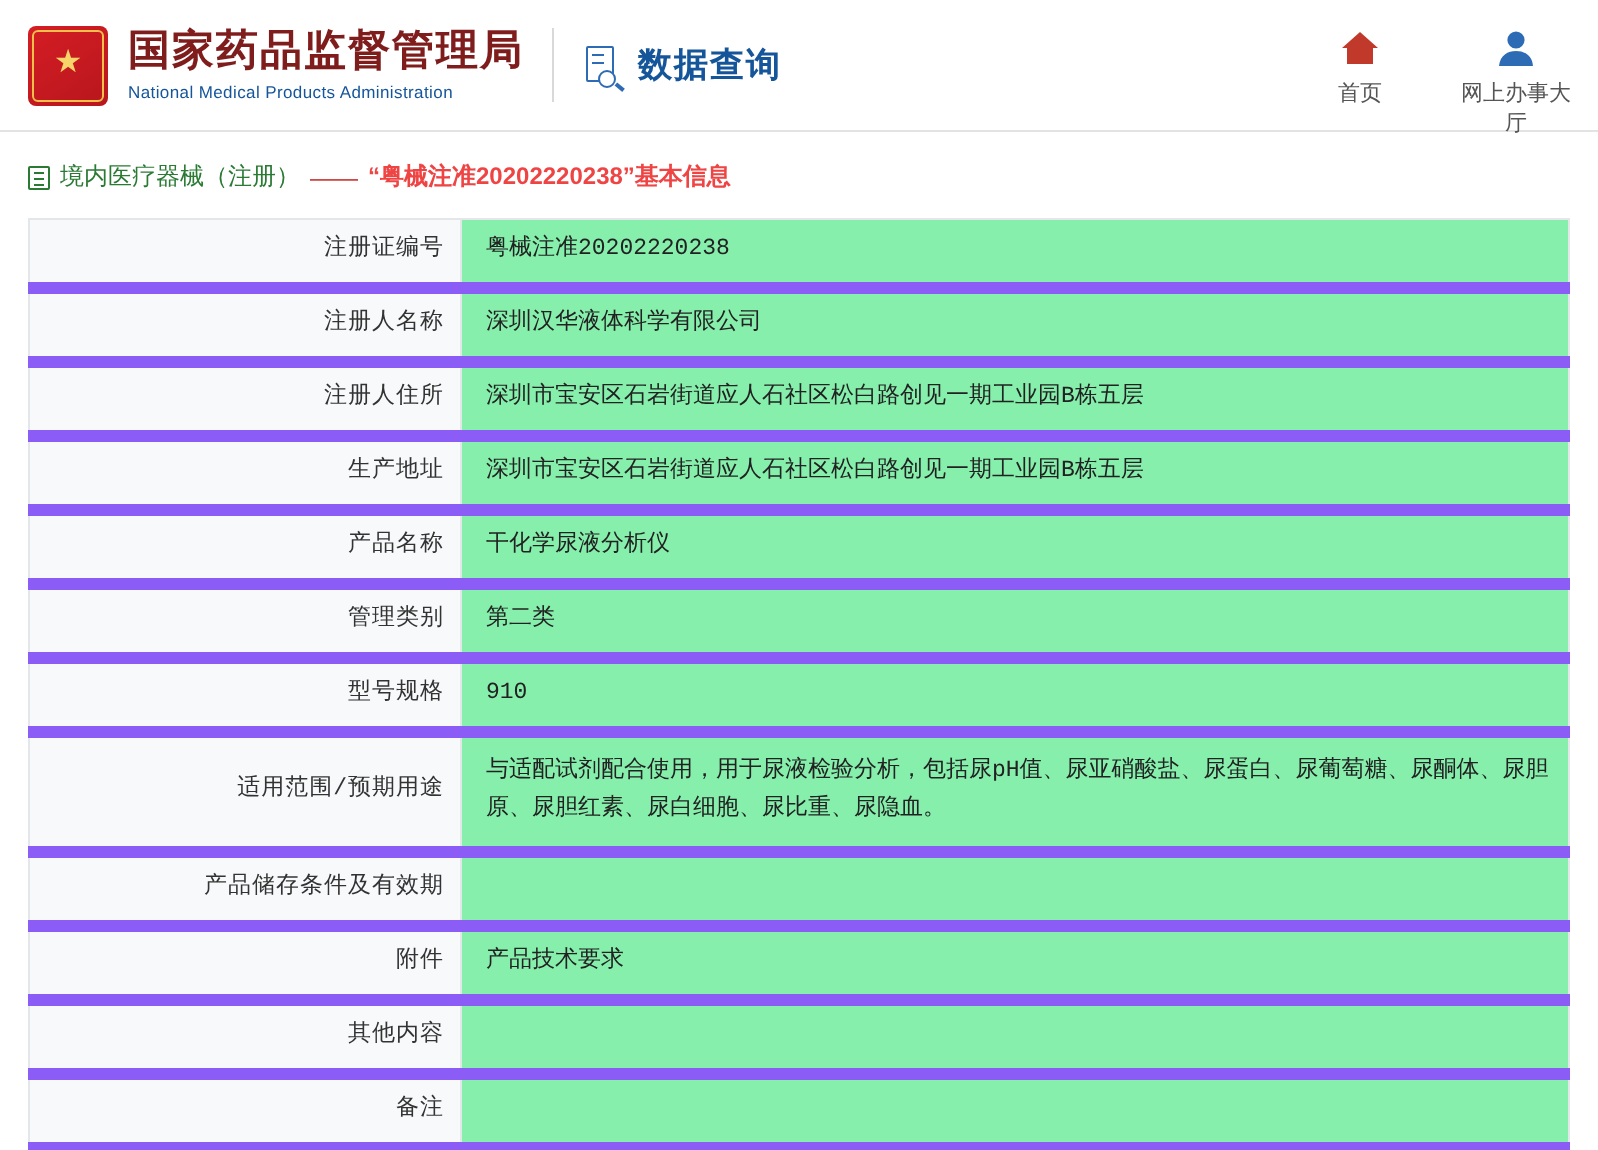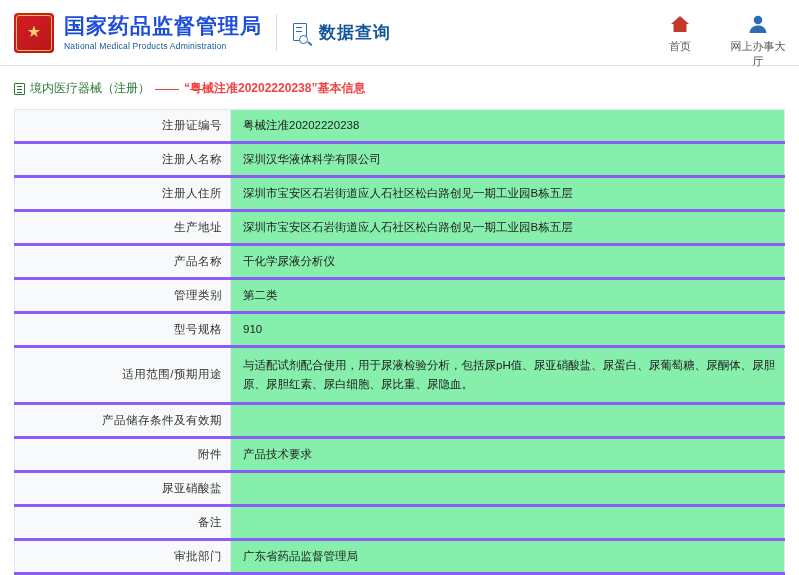--- a/index.html
+++ b/index.html
@@ -40,21 +40,21 @@
     color: #f6d469;
     font-size: 16px;
     line-height: 1;
   }
   .brand {
     margin-left: 10px;
     border-right: 1px solid #d9d9d9;
     padding-right: 14px;
   }
   .brand-cn {
-    color: #1d4ed8;
+    color: #7f1d1d;
     font-size: 21px;
     font-weight: bold;
     letter-spacing: 1px;
     line-height: 1.15;
   }
   .brand-en {
     color: #15559a;
     font-size: 8.5px;
     letter-spacing: 0.2px;
     margin-top: 2px;
@@ -158,25 +158,26 @@
   .tbl-wrap { padding: 0 14px; }
   table {
     width: 100%;
     border-collapse: collapse;
     table-layout: fixed;
     border-top: 1px solid #e4e7ea;
     border-left: 1px solid #e4e7ea;
   }
   td {
     border-right: 1px solid #e4e7ea;
-    border-bottom: 3px solid #8b5cf6;
+    border-bottom: 6px solid #8b5cf6;
     font-size: 11.5px;
     padding: 6px 8px;
     vertical-align: middle;
     line-height: 1.65;
+    font-family: Liberation Mono, monospace;
   }
   td.k {
     width: 216px;
     background: #f7f9fb;
     text-align: right;
     color: #333;
     letter-spacing: 0.5px;
   }
   td.v {
     background: #86efac;
@@ -273,21 +274,21 @@
       </tr>
       <tr>
         <td class="k">产品储存条件及有效期</td>
         <td class="v">&nbsp;</td>
       </tr>
       <tr>
         <td class="k">附件</td>
         <td class="v">产品技术要求</td>
       </tr>
       <tr>
-        <td class="k">尿亚硝酸盐</td>
+        <td class="k">其他内容</td>
         <td class="v">&nbsp;</td>
       </tr>
       <tr>
         <td class="k">备注</td>
         <td class="v">&nbsp;</td>
       </tr>
       <tr>
         <td class="k">审批部门</td>
         <td class="v">广东省药品监督管理局</td>
       </tr>

